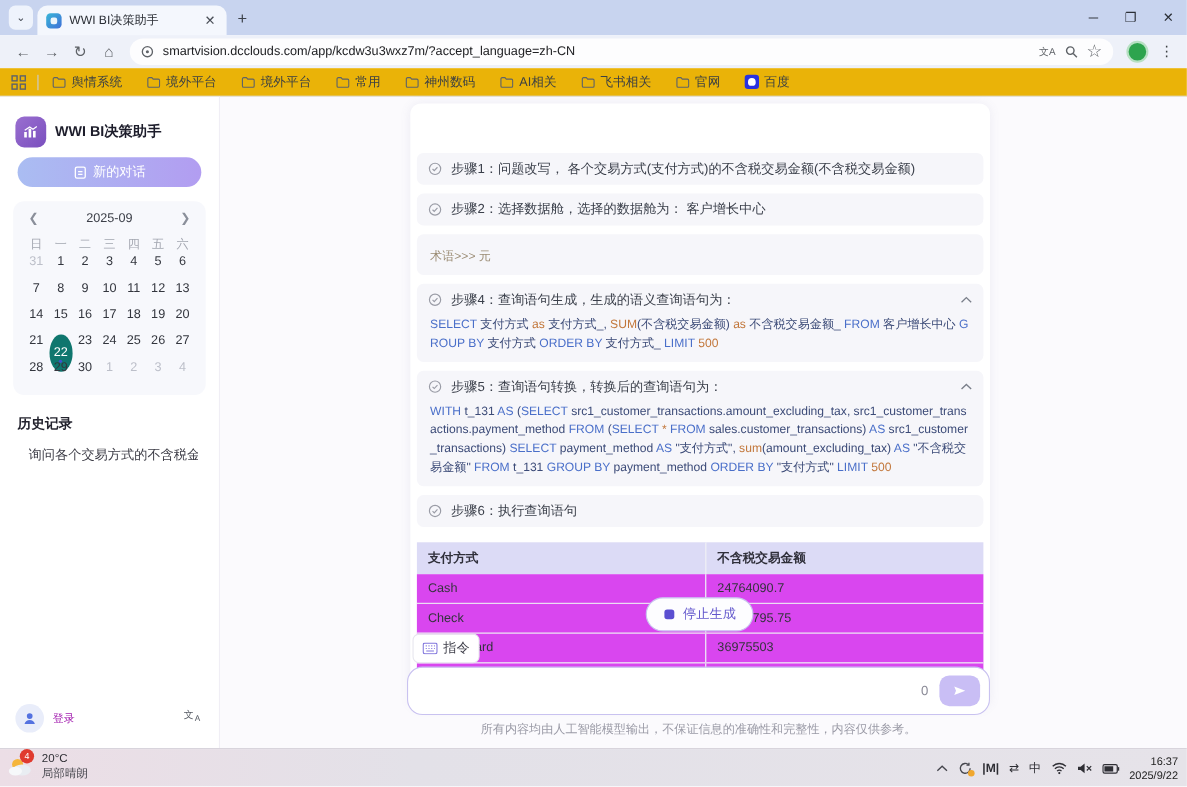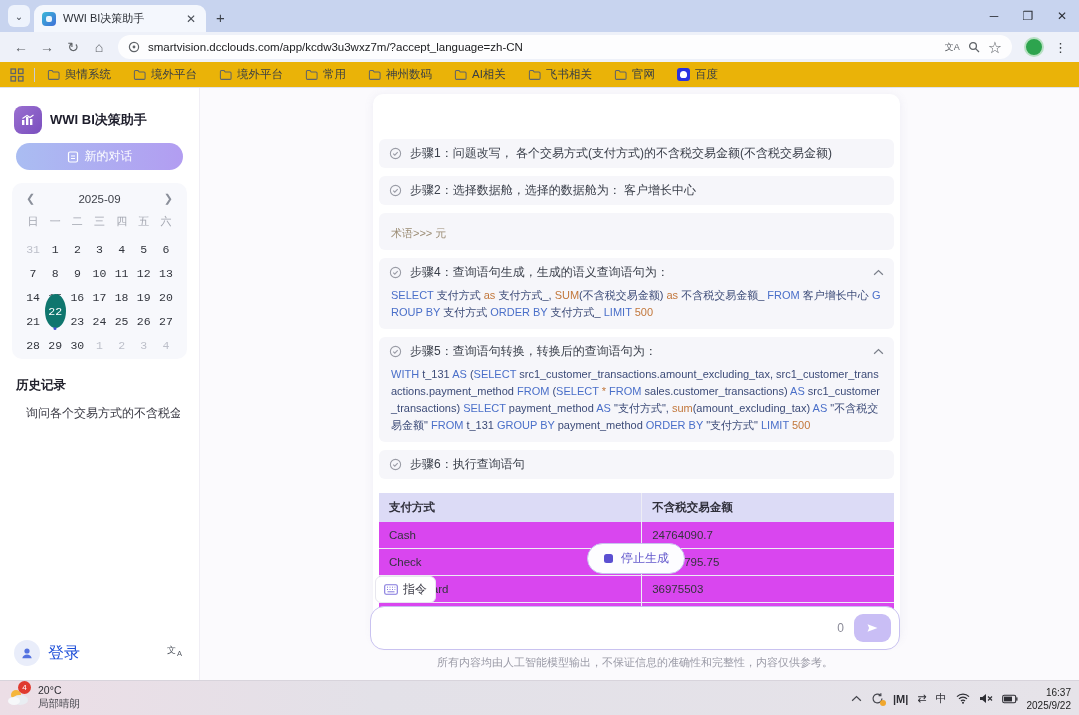--- a/index.html
+++ b/index.html
@@ -42,31 +42,31 @@
   .logo-icon { width:28px; height:28px; border-radius:8px; background:linear-gradient(135deg,#9a6fd0,#7a4fbe); display:flex; align-items:center; justify-content:center; }
   .app-title { font-size:13px; font-weight:bold; color:#1d1d2b; }
   .new-chat-btn { position:absolute; top:55px; left:16px; right:16px; height:27px; border-radius:14px; border:none; background:linear-gradient(90deg,#aabdf2,#b29df1); color:#fff; font-size:12px; display:flex; align-items:center; justify-content:center; gap:6px; cursor:pointer; }
 
   .calendar { position:absolute; top:95px; left:12px; right:12px; background:#f7f8fc; border-radius:10px; padding:9px 10px 7px; }
   .cal-head { display:flex; align-items:center; justify-content:space-between; font-size:11.5px; color:#3d4049; }
   .cal-arrow { color:#8a8f9a; font-size:11px; padding:0 4px; cursor:pointer; }
   .cal-week, .cal-days { display:grid; grid-template-columns:repeat(7,1fr); text-align:center; }
   .cal-week { margin:9px 0 3px; font-size:11px; color:#a3a6b0; }
   .cal-days { font-size:11.5px; color:#33363e; }
-  .cal-cell { height:24px; display:flex; align-items:flex-end; justify-content:center; position:relative; cursor:pointer;font-family:Liberation Mono, monospace; }
+  .cal-cell { height:24px; display:flex; align-items:flex-start; justify-content:center; position:relative; cursor:pointer; }
   .cal-cell.muted { color:#bcbfc9; }
   .cal-cell.sel .num { width:21px; height:34px; border-radius:50%; background:#0f766e; color:#fff; display:flex; align-items:center; justify-content:center; }
   .cal-cell.sel::after { content:""; position:absolute; bottom:-2px; left:50%; transform:translateX(-50%); width:3px; height:3px; border-radius:50%; background:#3f51cf; }
 
   .history-title { position:absolute; top:289px; left:16px; font-size:12.5px; font-weight:bold; color:#23232e; }
   .history-item { position:absolute; top:317px; left:26px; width:154px; font-size:12px; color:#3b3b45; white-space:nowrap; overflow:hidden; cursor:pointer; }
 
   .login-row { position:absolute; bottom:14px; left:14px; display:flex; align-items:center; gap:8px; cursor:pointer; }
   .login-avatar { width:26px; height:26px; border-radius:50%; background:#e9edfa; display:flex; align-items:center; justify-content:center; }
-  .login-label { font-size:16px; color:#1d4ed8; }
+  .login-label { font-size:10px; color:#a21caf; }
   .lang-toggle { position:absolute; right:16px; bottom:22px; font-size:9px; color:#555a63; cursor:pointer; letter-spacing:1px; }
 
   .main { flex:1; position:relative; }
   .chat-card { position:absolute; left:173px; top:6px; width:527px; min-height:434px; background:#fff; border-radius:10px; box-shadow:0 1px 10px rgba(110,110,160,.10); padding:9px 6px 12px; }
   .steps { display:flex; flex-direction:column; gap:8px;margin-top:36px; }
   .step { background:#f6f6fa; border-radius:6px; padding:6px 10px; }
   .step-head { display:flex; align-items:center; gap:8px; }
   .step-label { font-size:12px; color:#3a3f4a; flex:1; }
   .collapse { margin-left:auto; cursor:pointer; flex:none; }
   .step-body { margin:6px 2px 2px; font-size:11px; line-height:1.55; word-break:break-all; }

